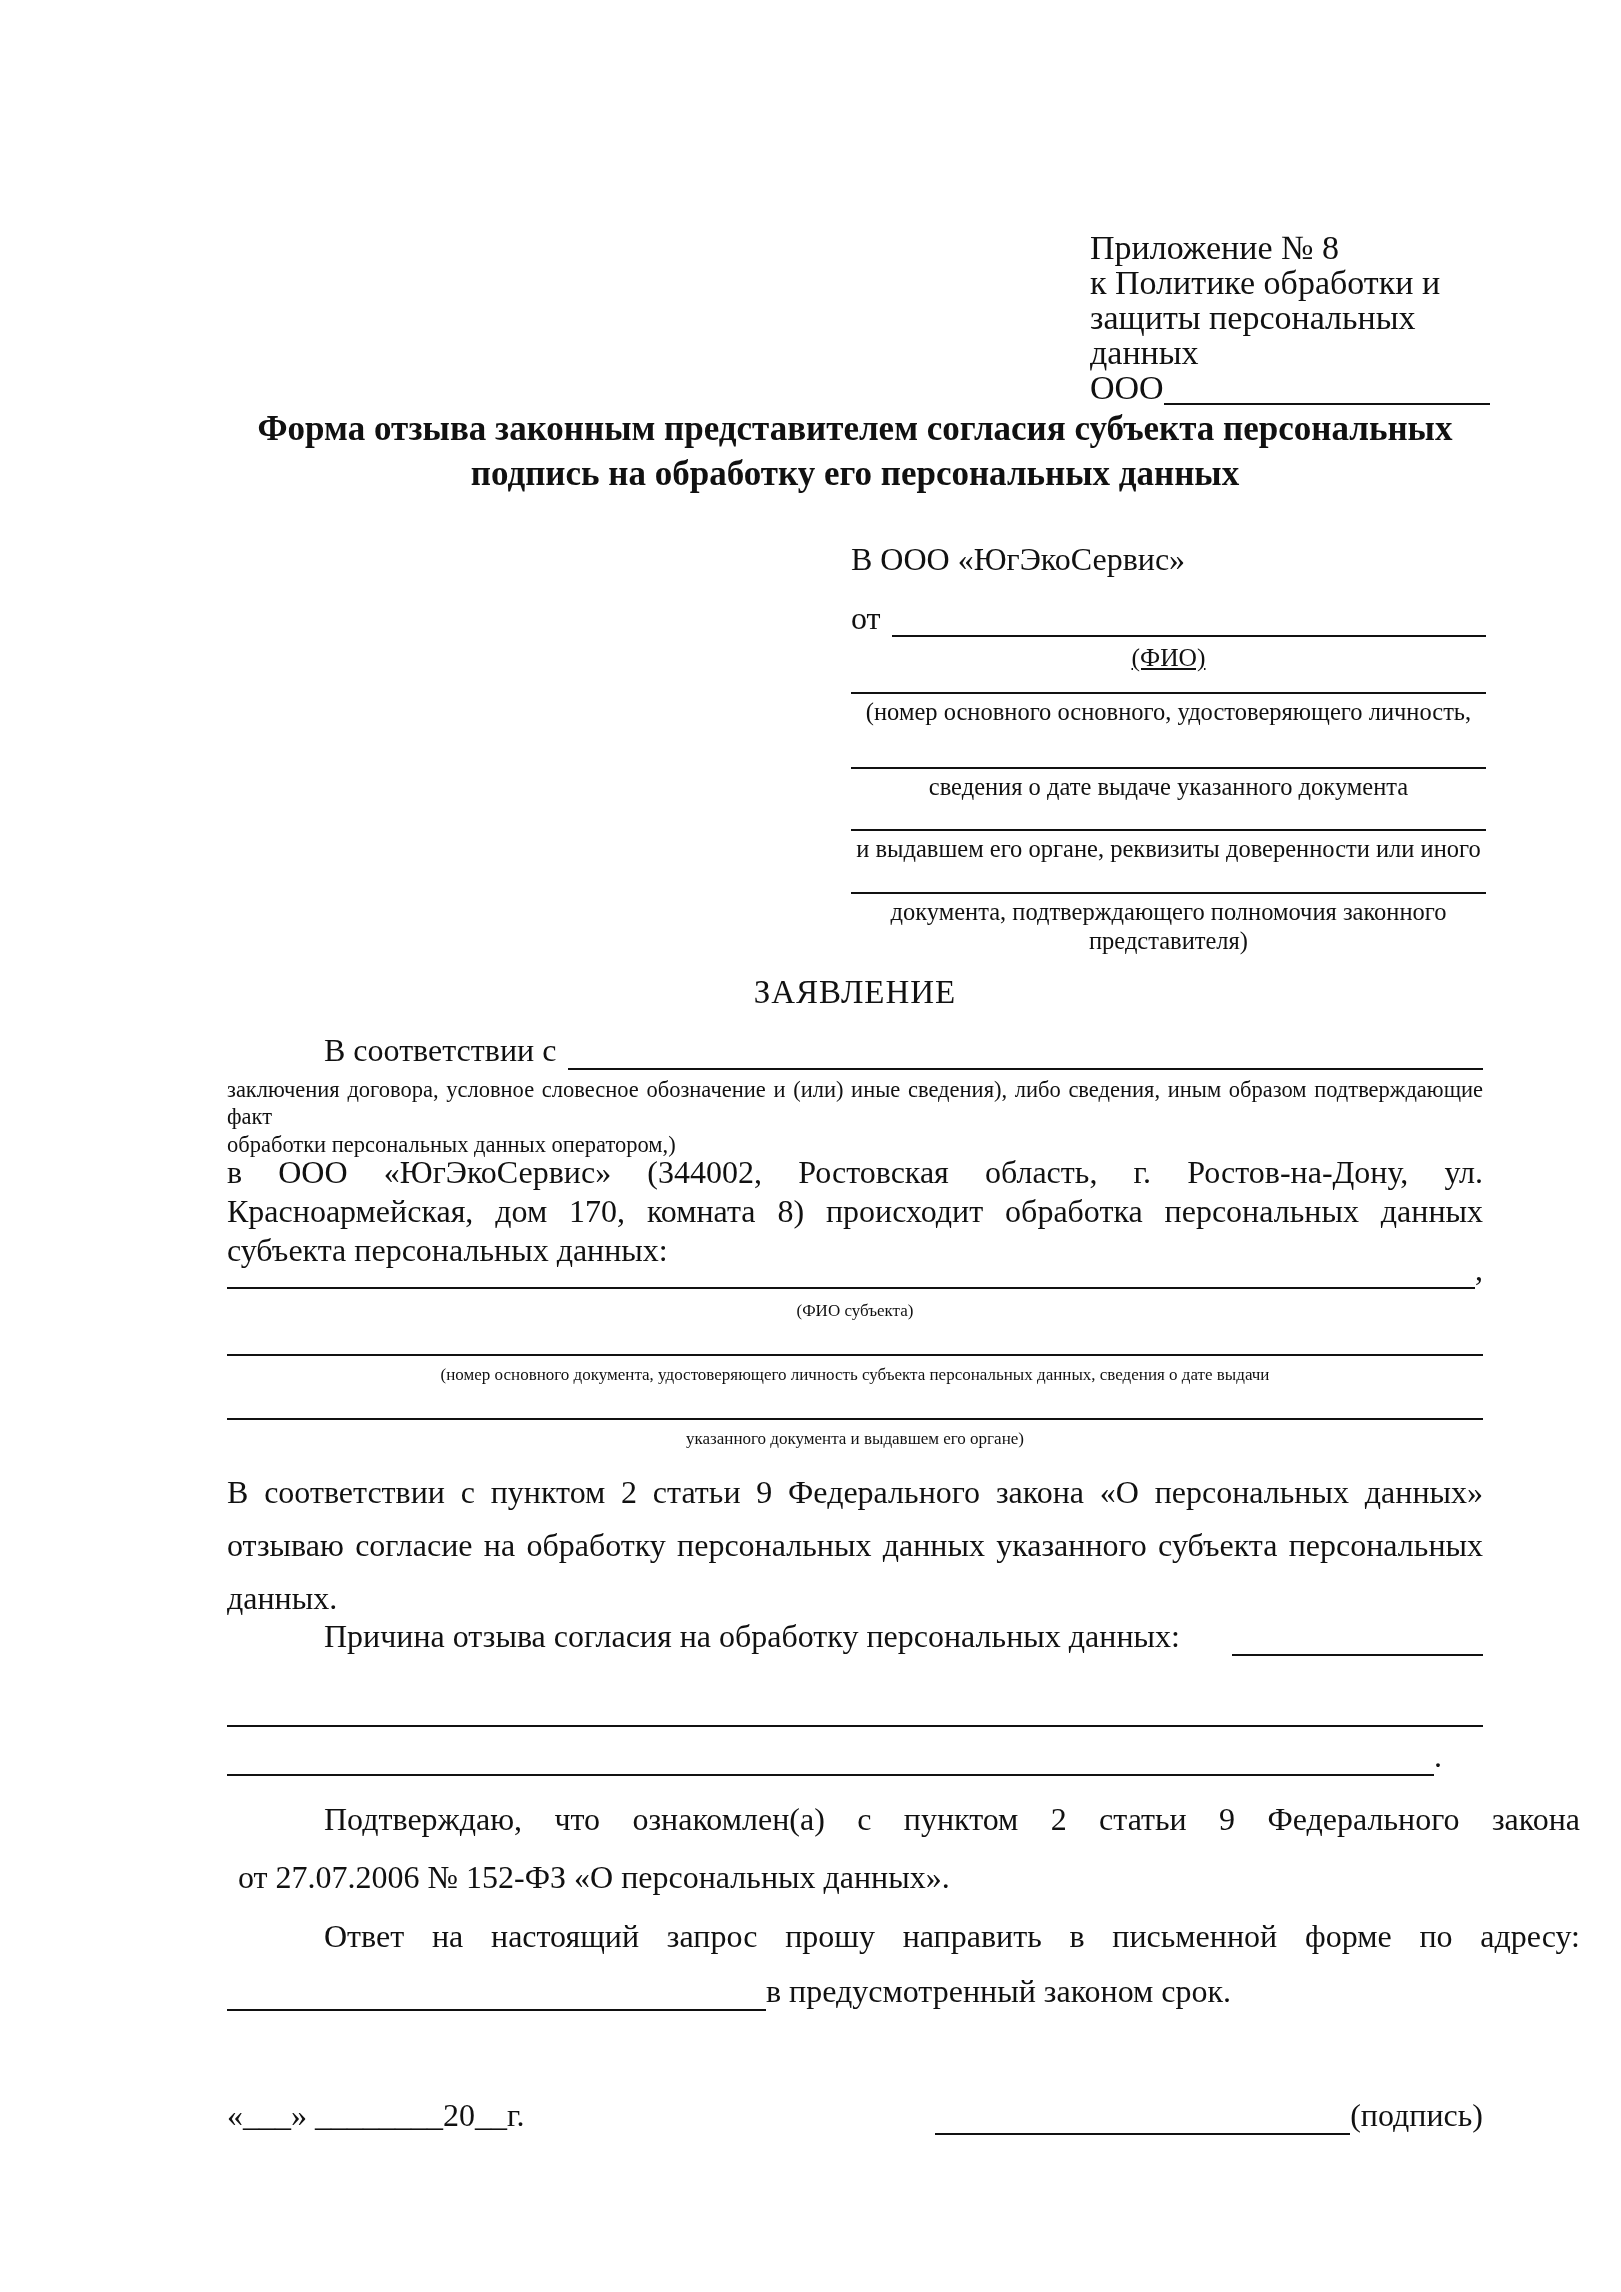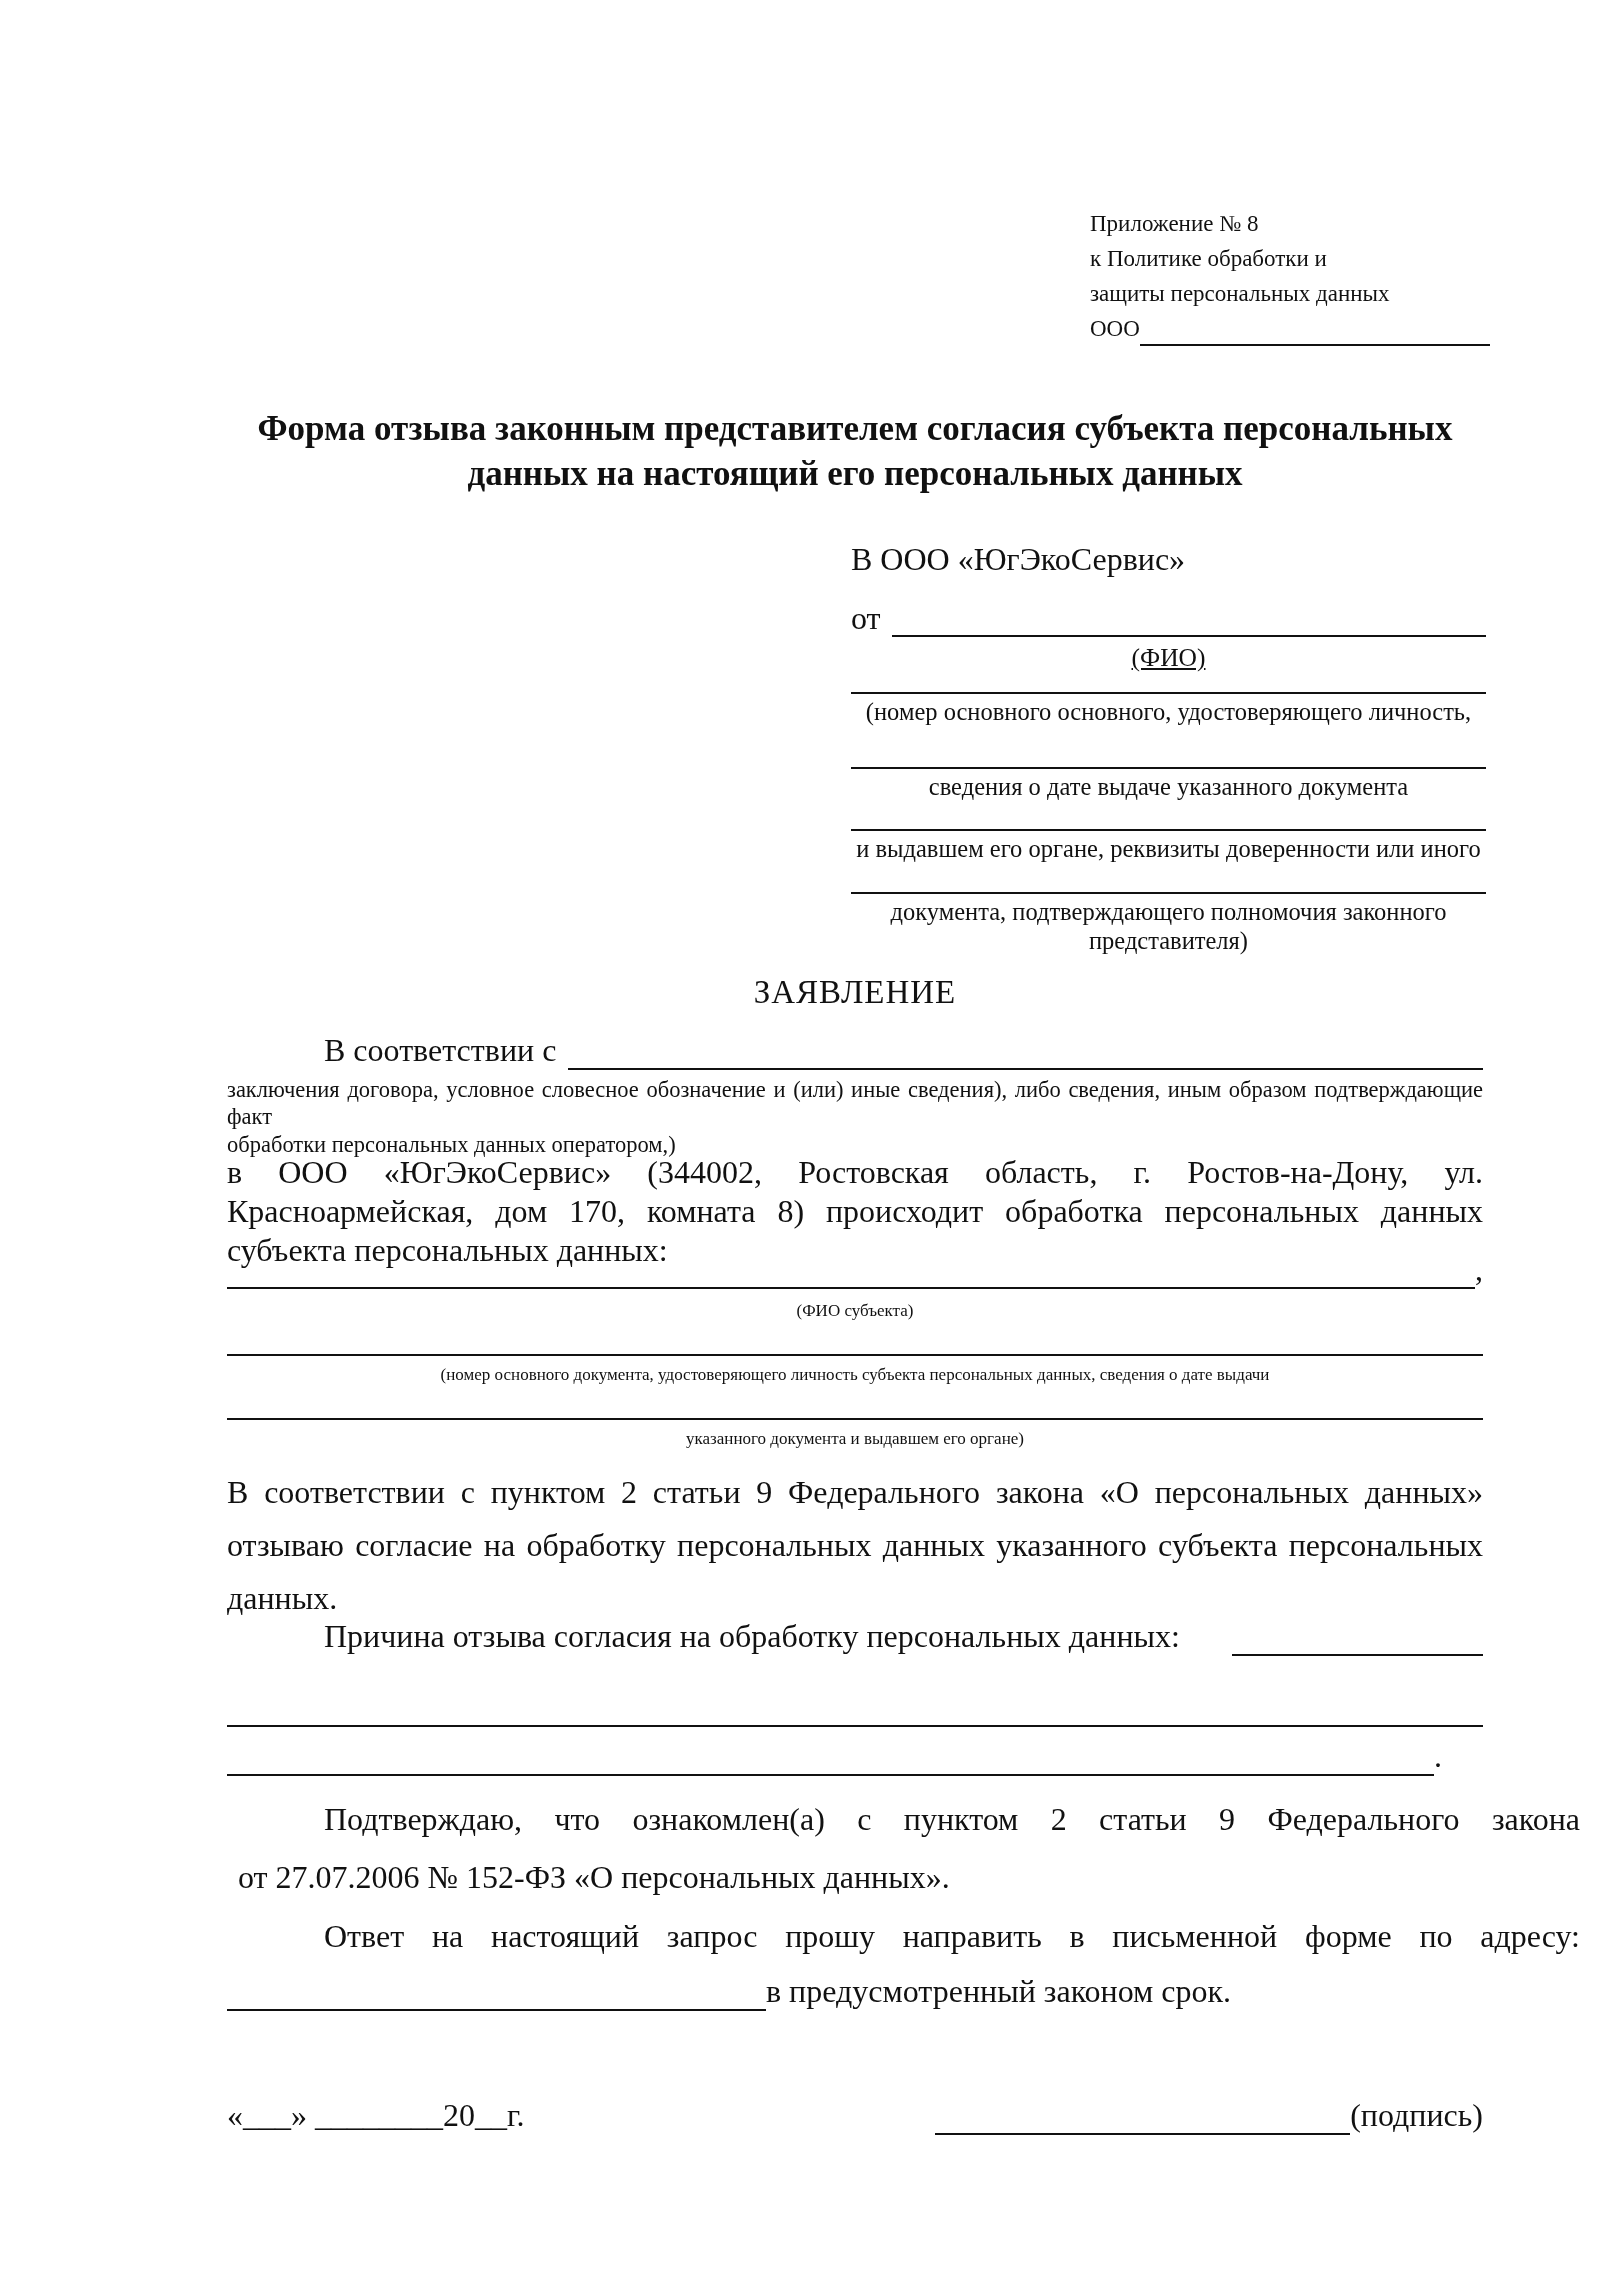--- a/index.html
+++ b/index.html
@@ -15,21 +15,21 @@
   .body-col{left:227px;width:1256px;}
   .fs-body{font-size:32px;line-height:39px;}
   .fs-cap{font-size:22.5px;line-height:27.4px;}
   .center{text-align:center;}
   .jl{text-align:justify;text-align-last:justify;}
   .indent{padding-left:97px;}
   .row{display:flex;align-items:flex-end;}
   .blank{display:inline-block;border-bottom:2.9px solid #111;}
   .grow{flex:1 1 auto;}
   .title{font-weight:bold;font-size:35px;line-height:45px;text-align:center;}
-  .appendix{font-size:23px;line-height:35px;}
+  .appendix{font-size:34px;line-height:35px;margin-top:24px;}
   .addr{left:851px;top:541px;width:635px;font-size:32px;}
   .addr-row{position:absolute;left:0;right:0;border-top:2.9px solid #111;
     text-align:center;font-size:24.5px;line-height:29px;padding-top:2.9px;}
   .under-cap{font-size:17px;line-height:27.4px;text-align:center;}
   .heading{font-size:33px;letter-spacing:1px;}
 </style>
 </head>
 <body>
 
 <div class="page">
@@ -37,21 +37,21 @@
   <div class="abs appendix" style="left:1090px;top:206px;width:400px;">
     <div>Приложение № 8</div>
     <div>к Политике обработки и</div>
     <div>защиты персональных данных</div>
     <div class="row" style="height:35px;">
       <span>ООО</span>
       <span class="blank grow" style="height:29px;"></span>
     </div>
   </div>
 
-  <div class="abs title body-col" style="top:406px;">Форма отзыва законным представителем согласия субъекта персональных данных на настоящий его персональных данных</div>
+  <div class="abs title body-col" style="top:406px;">Форма отзыва законным представителем согласия субъекта персональных подпись на обработку его персональных данных</div>
 
   <div class="abs addr" style="height:392px;">
     <div class="abs" style="left:0;top:0;">В ООО «ЮгЭкоСервис»</div>
     <div class="abs row" style="left:0;right:0;top:57px;height:39px;">
       <span>от</span>
       <span class="blank grow" style="height:33px;margin-left:11.8px;"></span>
     </div>
     <div class="abs center" style="left:0;right:0;top:102px;font-size:25.5px;text-decoration:underline;">(ФИО)</div>
     <div class="addr-row" style="top:151px;">(номер основного основного, удостоверяющего личность,</div>
     <div class="addr-row" style="top:226px;">сведения о дате выдаче указанного документа</div>

